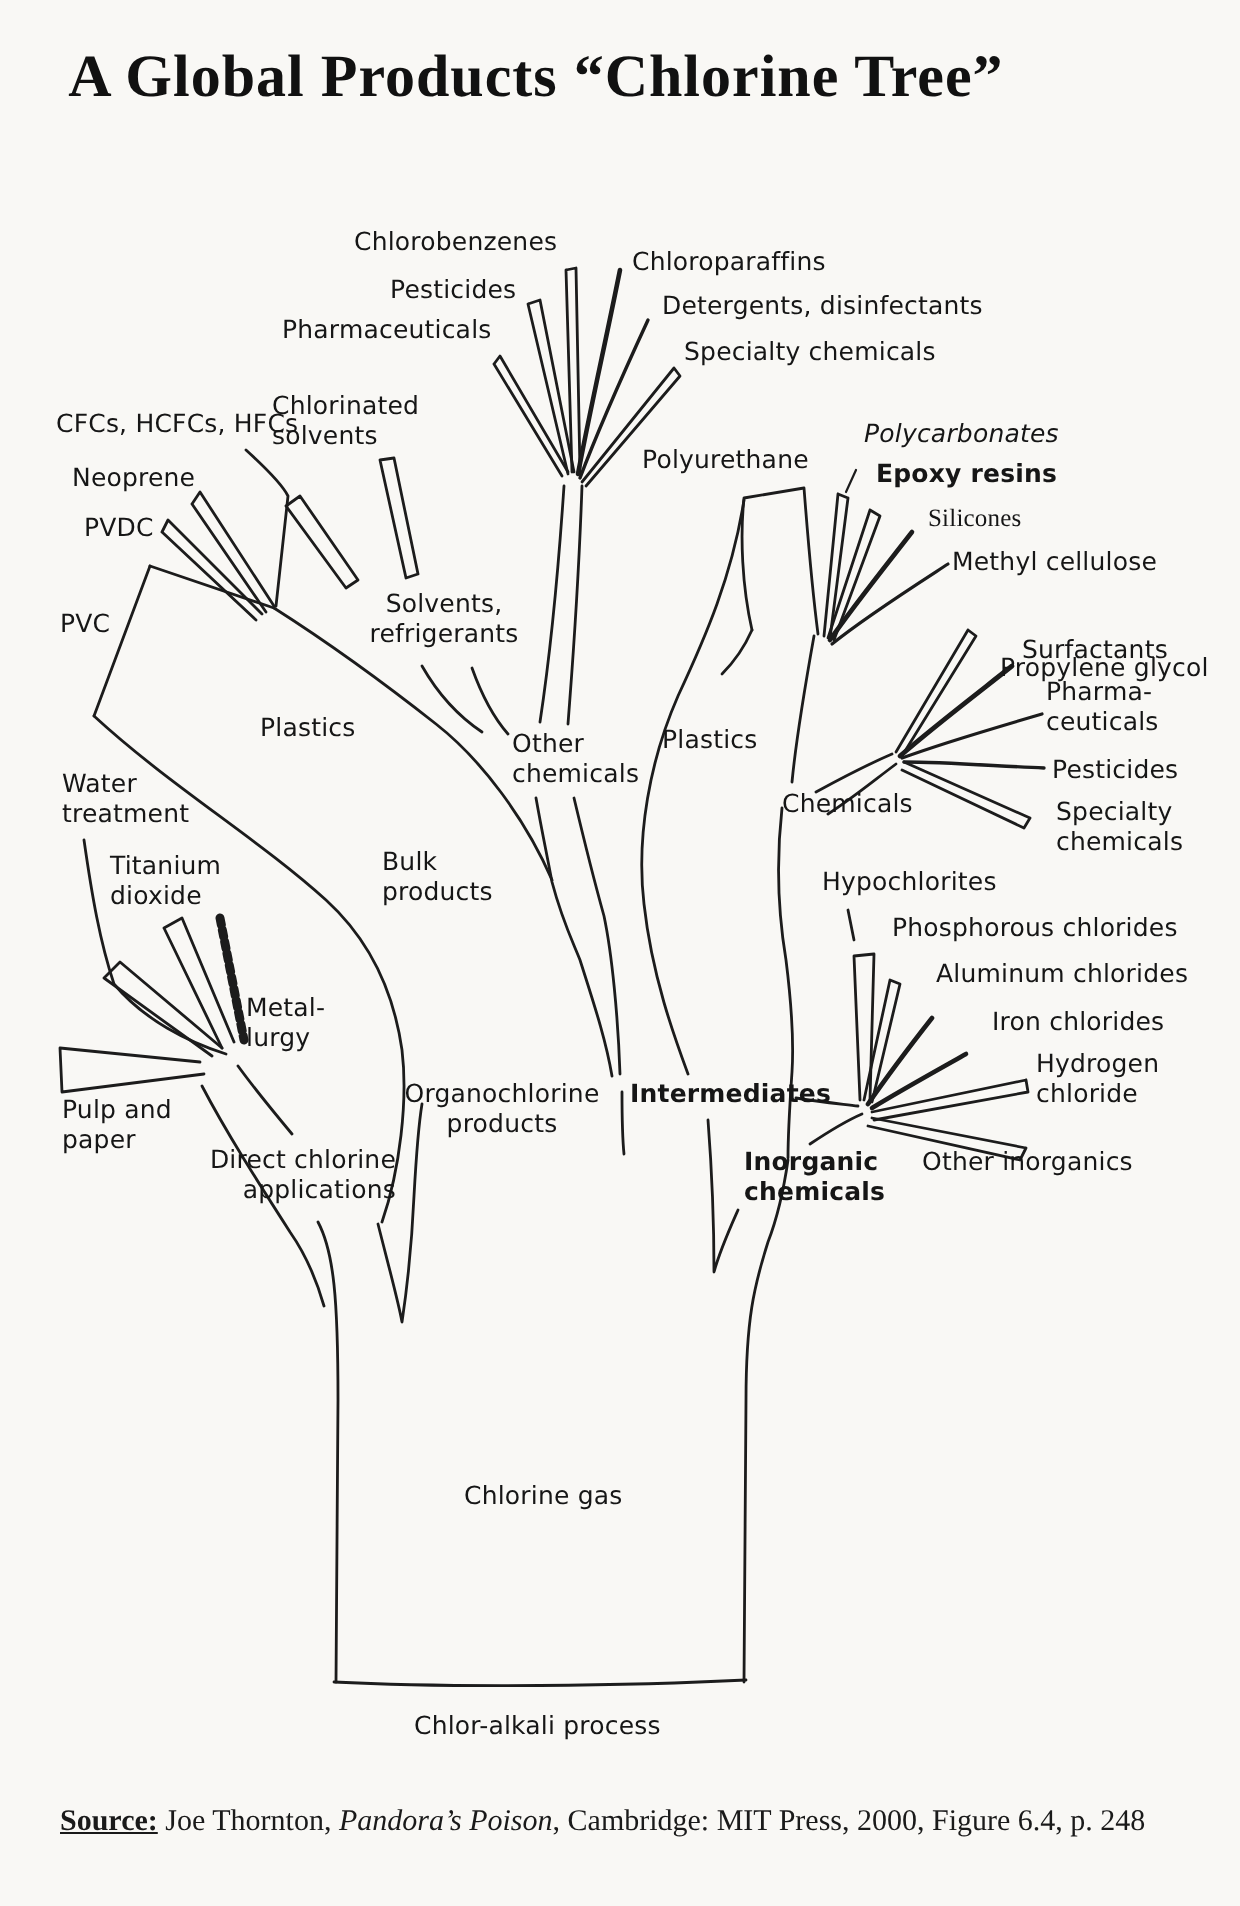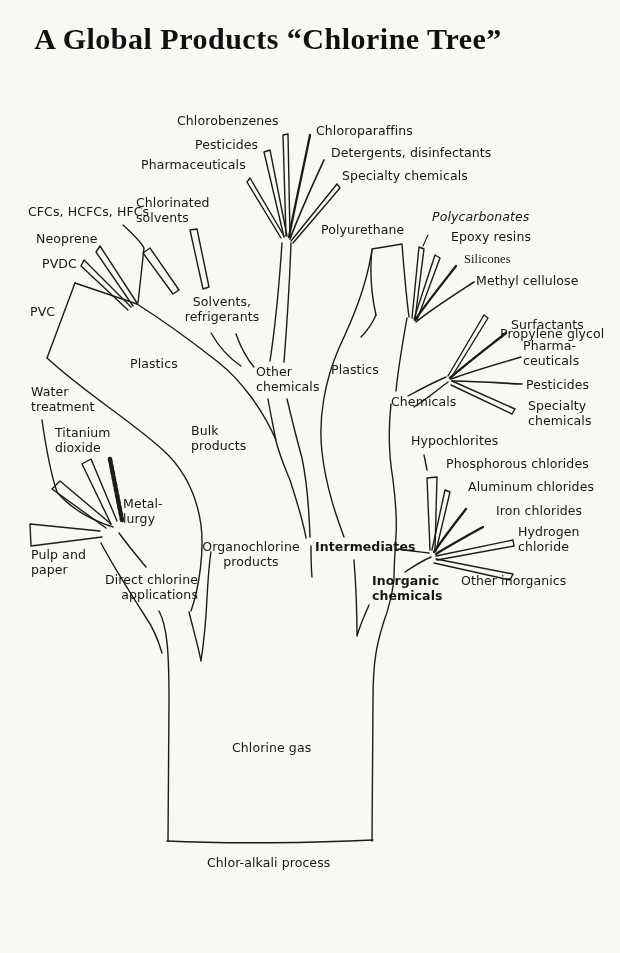--- a/index.html
+++ b/index.html
@@ -140,21 +140,21 @@
       <div class="node" style="left: 42px; top: 257px;">PVDC</div>
       <div class="node" style="left: 30px; top: 305px;">PVC</div>
       <div class="node" style="left: 172px; top: 295px; width: 100px; text-align: center;">Solvents,
 refrigerants</div>
       <div class="node" style="left: 130px; top: 357px;">Plastics</div>
       <div class="node" style="left: 256px; top: 365px;">Other
 chemicals</div>
       <div class="node" style="left: 321px; top: 223px;">Polyurethane</div>
       <div class="node" style="left: 331px; top: 363px;">Plastics</div>
       <div class="node" style="left: 432px; top: 210px; font-style: italic;">Polycarbonates</div>
-      <div class="node" style="left: 451px; top: 230px;">Epoxy resins</div>
+      <div class="node" style="left: 438px; top: 230px; font-weight: bold;">Epoxy resins</div>
       <div class="node" style="left: 464px; top: 252px; font-family: Liberation Serif, serif;">Silicones</div>
       <div class="node" style="left: 476px; top: 274px;">Methyl cellulose</div>
       <div class="node" style="left: 500px; top: 295px; margin-top: 32px;">Propylene glycol</div>
       <div class="node" style="left: 511px; top: 318px;">Surfactants</div>
       <div class="node" style="left: 523px; top: 339px;">Pharma-
 ceuticals</div>
       <div class="node" style="left: 526px; top: 378px;">Pesticides</div>
       <div class="node" style="left: 528px; top: 399px;">Specialty
 chemicals</div>
       <div class="node" style="left: 31px; top: 385px;">Water
@@ -179,14 +179,17 @@
       <div class="node" style="left: 201px; top: 540px; width: 100px; text-align: center;">Organochlorine
 products</div>
       <div class="node" style="left: 31px; top: 548px;">Pulp and
 paper</div>
       <div class="node" style="left: 88px; top: 573px; width: 110px; text-align: right;">Direct chlorine
 applications</div>
       <div class="node" style="left: 232px; top: 741px;">Chlorine gas</div>
       <div class="node" style="left: 207px; top: 856px;">Chlor-alkali process</div>
     </div>
 
+  <div id="source">
+    <span class="src-label">Source:</span><span> Joe Thornton, </span><span class="src-work">Pandora’s Poison</span><span>, Cambridge: MIT Press, 2000, Figure 6.4, p. 248</span>
+  </div>
 
 </div>
 
 </body></html>

